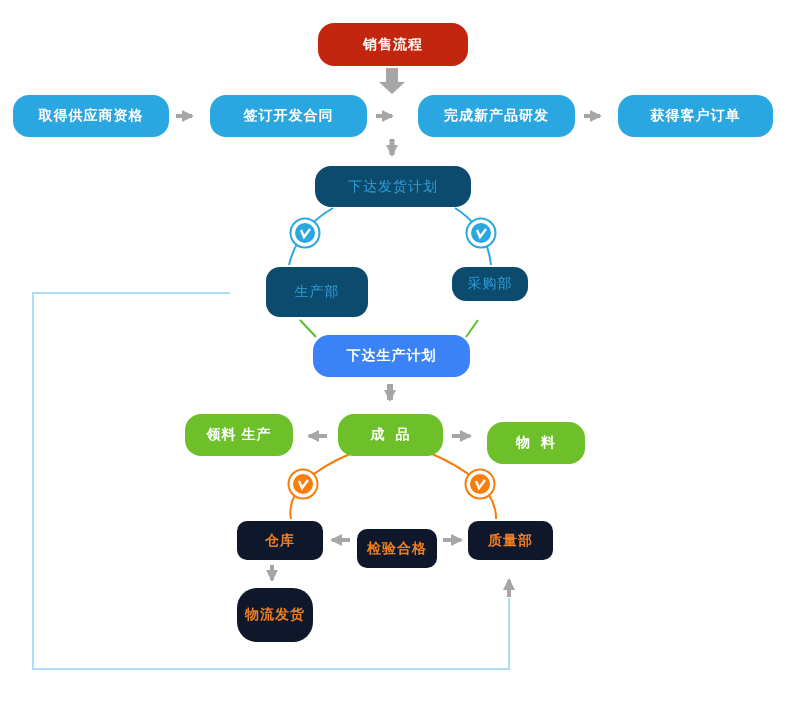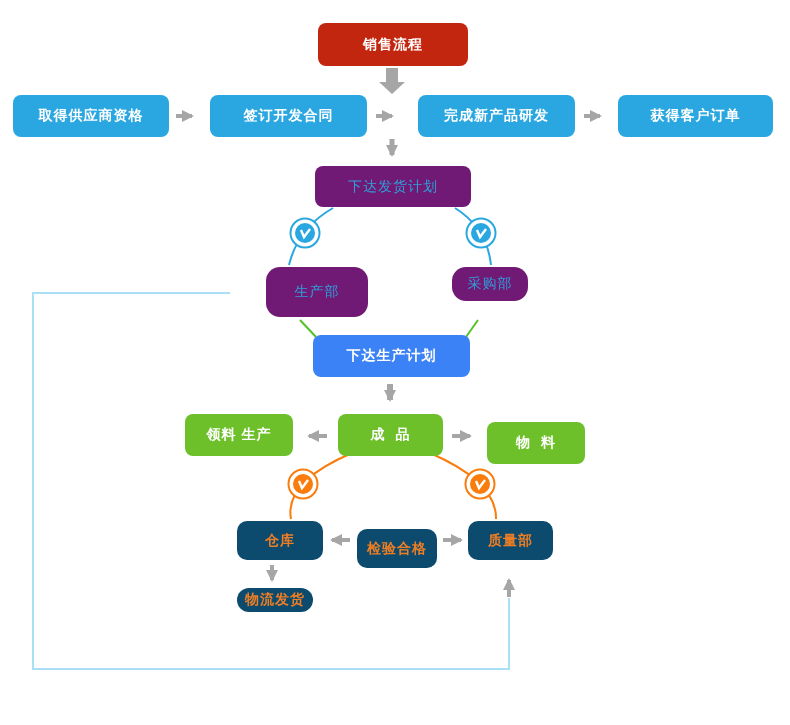--- a/index.html
+++ b/index.html
@@ -7,33 +7,33 @@
     position:relative;
     width:790px;height:725px;
     background:#ffffff;
     font-family:"Liberation Sans", sans-serif;
     overflow:hidden;
   }
   #wires{position:absolute;left:0;top:0;z-index:1;}
   .node{
     position:absolute;
     display:flex;align-items:center;justify-content:center;
-    border-radius:8px;
+    border-radius:16px;
     font-size:14px;font-weight:bold;
     letter-spacing:1px;
     z-index:2;
     box-sizing:border-box;
     white-space:pre;
   }
   .red{background:#C3260F;color:#ffffff;}
   .blue{background:#2AA7E0;color:#ffffff;}
-  .lightblue{background:#701a75;color:#2F9FD8;font-weight:normal;}
+  .lightblue{background:#0c4a6e;color:#2F9FD8;font-weight:normal;}
   .orange{background:#3b82f6;color:#ffffff;}
   .green{background:#6EC02B;color:#ffffff;}
-  .tan{background:#0c4a6e;color:#EE7E23;}
+  .tan{background:#0f172a;color:#EE7E23;}
 </style>
 </head>
 <body>
 
 <div id="canvas">
 
   <svg id="wires" width="790" height="725" viewBox="0 0 790 725">
     <defs>
       <marker id="ah" markerUnits="userSpaceOnUse" markerWidth="14" markerHeight="14" refX="11" refY="7" orient="auto">
         <path d="M1,1 L13,7 L1,13 z" fill="#A6A6A6"></path>
@@ -108,15 +108,15 @@
   <div class="node orange" style="left:313px;top:335px;width:157px;height:42px;">下达生产计划</div>
 
   <div class="node green" style="left:185px;top:414px;width:108px;height:42px;">领料 生产</div>
   <div class="node green" style="left:338px;top:414px;width:105px;height:42px;">成  品</div>
   <div class="node green" style="left:487px;top:414px;width:98px;height:42px;margin-top:8px;">物  料</div>
 
   <div class="node tan" style="left:237px;top:521px;width:86px;height:39px;border-radius:10px;">仓库</div>
   <div class="node tan" style="left:357px;top:521px;width:80px;height:39px;border-radius:10px;margin-top:8px;">检验合格</div>
   <div class="node tan" style="left:468px;top:521px;width:85px;height:39px;border-radius:10px;">质量部</div>
 
-  <div class="node tan" style="left:237px;top:588px;width:76px;height:24px;border-radius:12px;">物流发货</div>
+  <div class="node tan" style="left:237px;top:588px;width:76px;height:54px;border-radius:20px;">物流发货</div>
 
 </div>
 
 </body></html>

